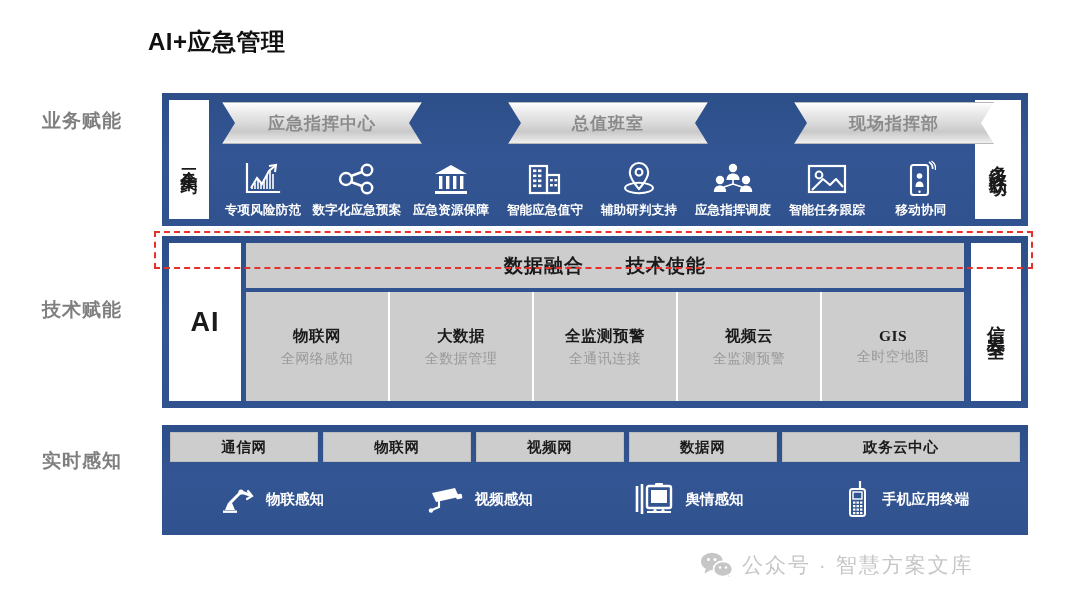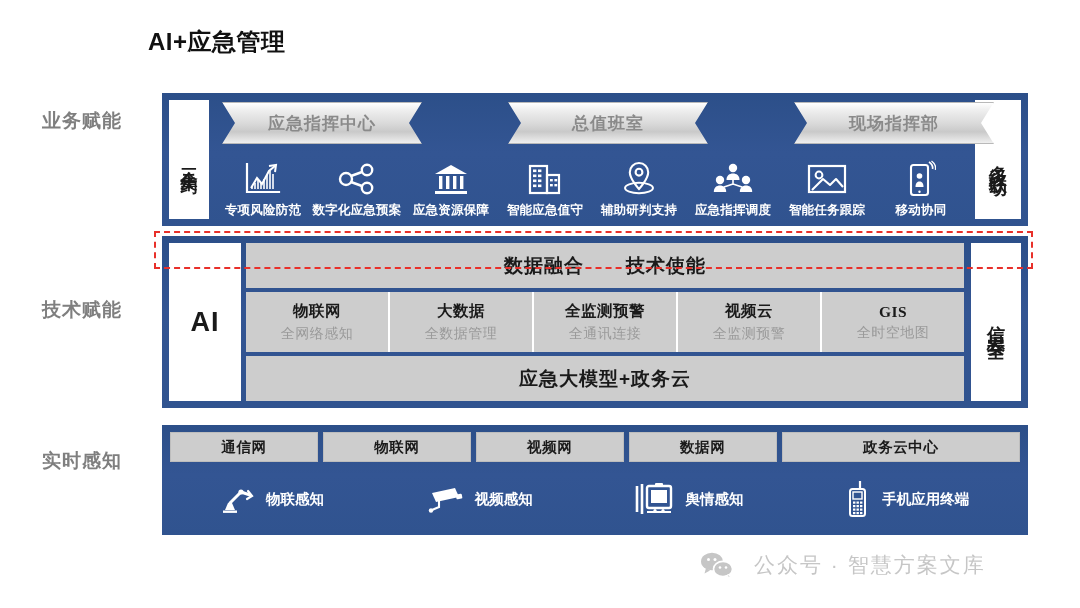--- a/index.html
+++ b/index.html
@@ -136,21 +136,21 @@
     font-size: 14.5px; font-weight: bold; color: #1a1a1a; letter-spacing: .6px;
   }
   #sense-icons { flex: 1; display: flex; align-items: center; justify-content: space-around; }
   .sense-cell { display: flex; align-items: center; gap: 11px; }
   .sense-cell .glyph { display: flex; align-items: center; justify-content: center; }
   .sense-cell .cap { font-size: 14.5px; font-weight: bold; color: #ffffff; white-space: nowrap; }
 
   
   #watermark {
     position: absolute; left: 700px; top: 551px;
-    display: flex; align-items: center; gap: 20px;
+    display: flex; align-items: center; gap: 8px;
     color: #c6c6c6; font-size: 21px; letter-spacing: 2px;
   }
   svg { display: block; }
 </style>
 </head>
 <body>
 
 <div id="page">
 
   <div class="page-title">AI+应急管理</div>
@@ -328,21 +328,20 @@
           <div class="tech-col">
             <span class="t">视频云</span>
             <span class="s">全监测预警</span>
           </div>
           <div class="tech-col">
             <span class="t">GIS</span>
             <span class="s">全时空地图</span>
           </div>
         </div>
 
-        <div class="tech-wide" id="tech-bot">应急大模型+政务云</div>
       </div>
     </div>
   </div>
 
   <div id="red-dash"></div>
 
   <div class="band" id="band-sense">
     <div id="sense-inner">
 
       <div id="sense-pills">

